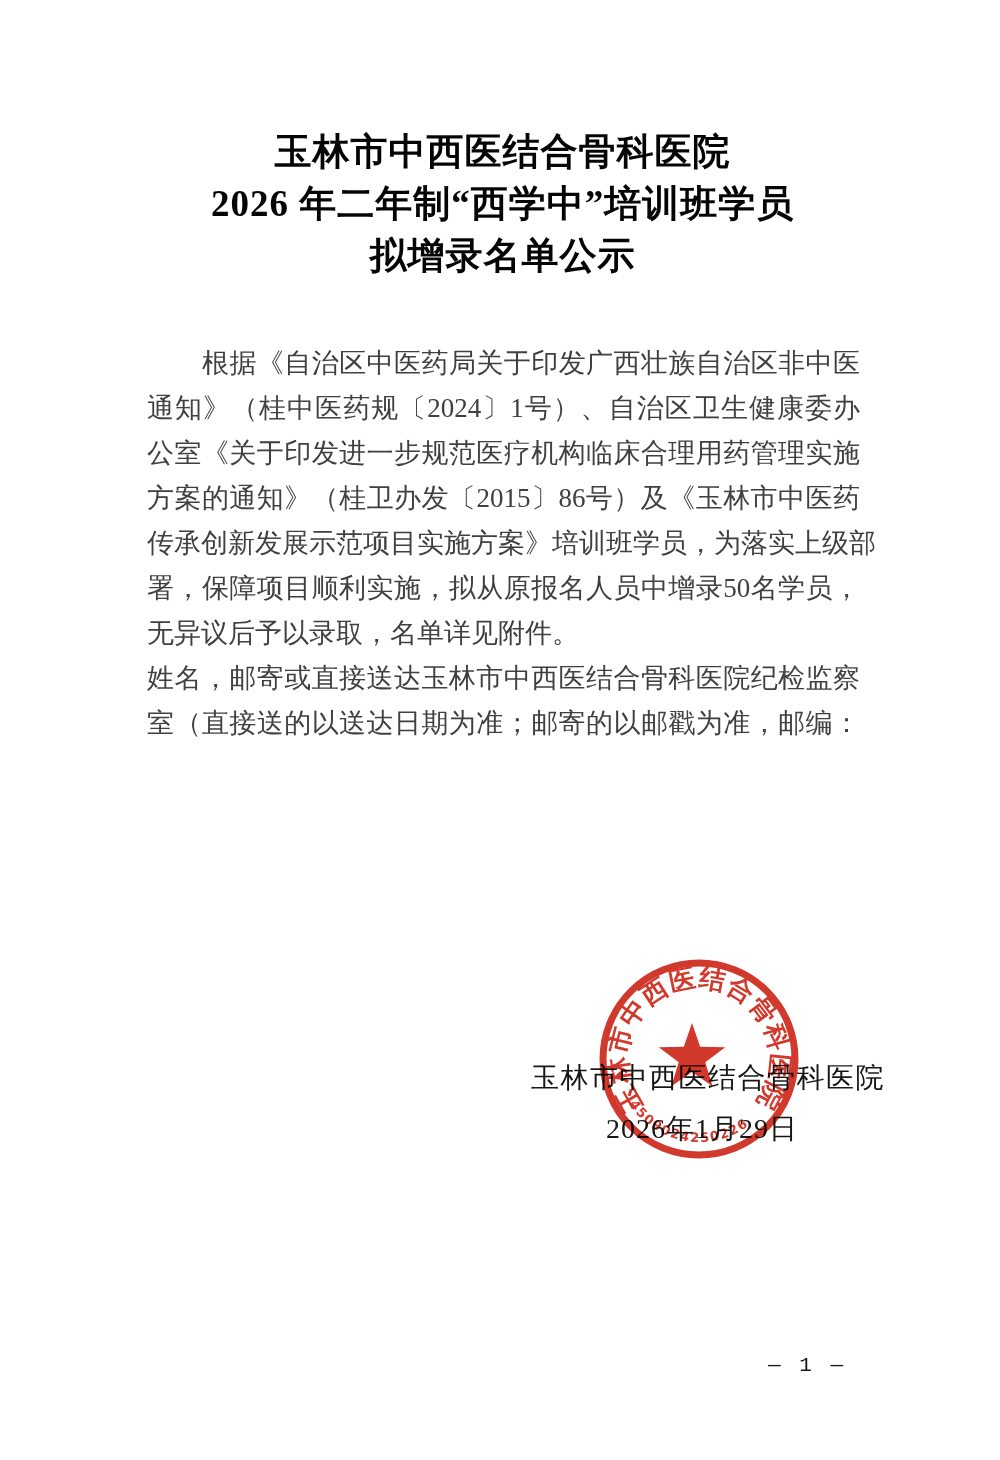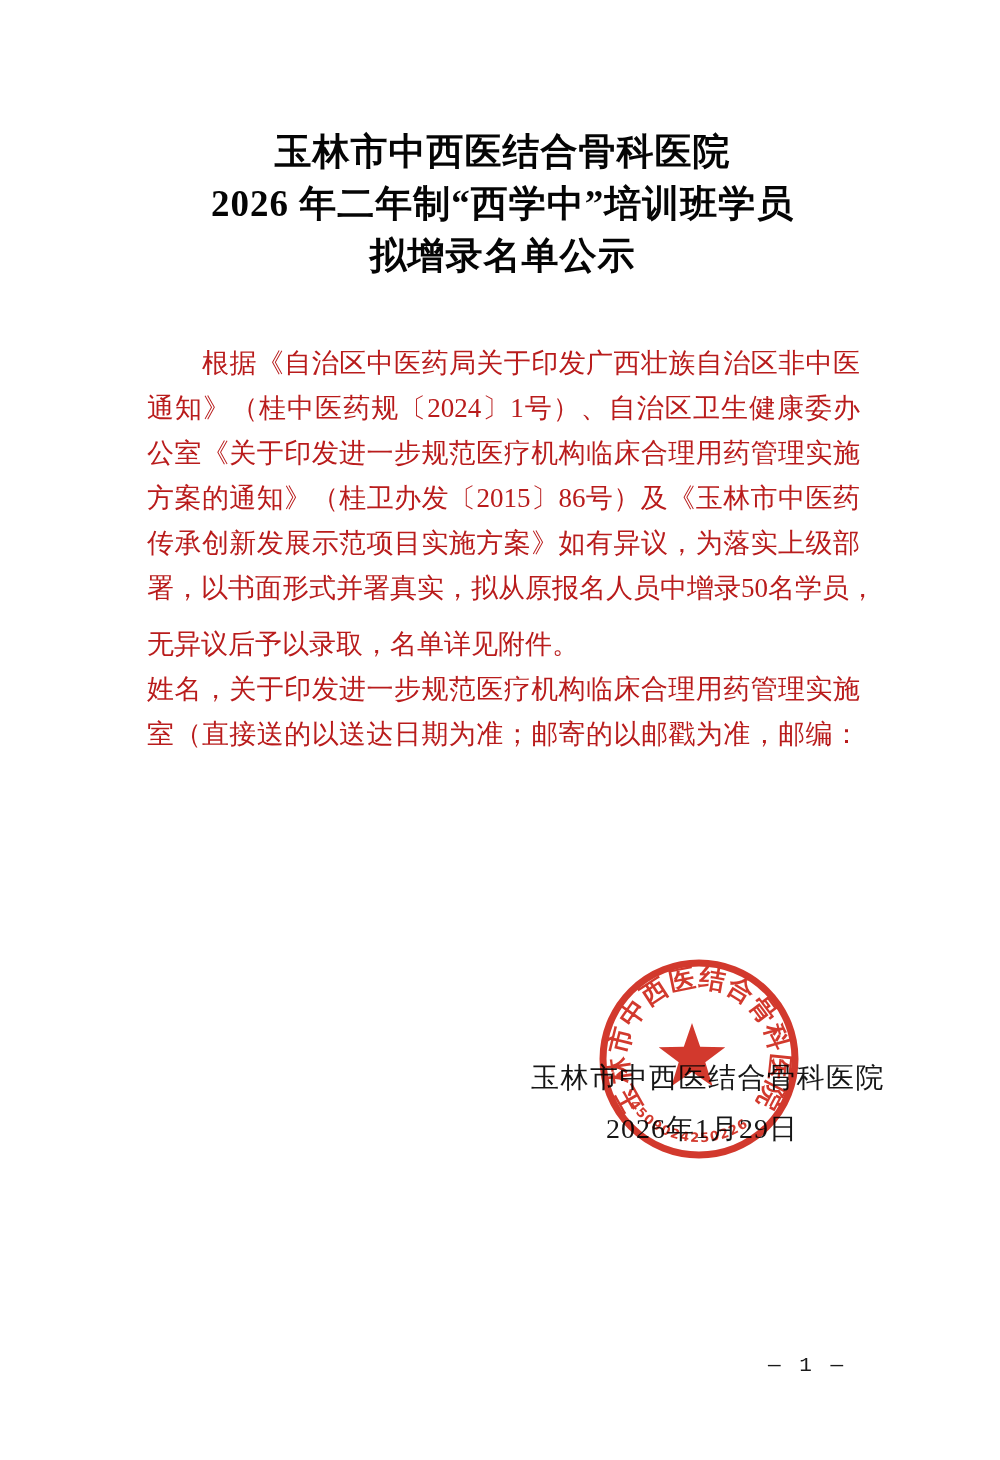--- a/index.html
+++ b/index.html
@@ -22,30 +22,30 @@
     font-size: 37px;
     line-height: 52px;
     color: #050505;
     letter-spacing: 1px;
   }
   .content {
     position: absolute;
     top: 341px; left: 147px; width: 713px;
     font-size: 27px;
     line-height: 45px;
-    color: #b91c1c;
+    color: #404040;
   }
   .bline {
     height: 45px;
     text-align: justify;
     text-align-last: justify;
     white-space: nowrap;
   }
   .bline.indent { text-indent: 55px; }
-  .bline.last { text-align-last: left; margin-top: 11px; }
+  .bline.last { text-align-last: left; }
   .sig-org {
     position: absolute;
     top: 1059px; left: 531px;
     font-size: 28px;
     letter-spacing: 1.5px;
     color: #161616;
   }
   .sig-date {
     position: absolute;
     top: 1110px; left: 606px;
@@ -91,24 +91,24 @@
     <div class="title-line">玉林市中西医结合骨科医院</div>
     <div class="title-line">2026 年二年制“西学中”培训班学员</div>
     <div class="title-line">拟增录名单公示</div>
   </div>
 
   <div class="content">
     <div class="bline indent">根据《自治区中医药局关于印发广西壮族自治区非中医</div>
     <div class="bline">通知》（桂中医药规〔2024〕1号）、自治区卫生健康委办</div>
     <div class="bline">公室《关于印发进一步规范医疗机构临床合理用药管理实施</div>
     <div class="bline">方案的通知》（桂卫办发〔2015〕86号）及《玉林市中医药</div>
-    <div class="bline">传承创新发展示范项目实施方案》如有异议，为落实上级部</div>
-    <div class="bline">署，以书面形式并署真实，拟从原报名人员中增录50名学员，</div>
+    <div class="bline">传承创新发展示范项目实施方案》培训班学员，为落实上级部</div>
+    <div class="bline">署，保障项目顺利实施，拟从原报名人员中增录50名学员，</div>
     <div class="bline last">无异议后予以录取，名单详见附件。</div>
-    <div class="bline">姓名，关于印发进一步规范医疗机构临床合理用药管理实施</div>
+    <div class="bline">姓名，邮寄或直接送达玉林市中西医结合骨科医院纪检监察</div>
     <div class="bline">室（直接送的以送达日期为准；邮寄的以邮戳为准，邮编：</div>
   </div>
 
   <div class="sig-org">玉林市中西医结合骨科医院</div>
   <div class="sig-date">2026年1月29日</div>
 
   <div class="seal-wrap">
     <svg width="212" height="218" viewBox="0 0 212 218" xmlns="http://www.w3.org/2000/svg" xmlns:xlink="http://www.w3.org/1999/xlink">
       <circle cx="105" cy="106" r="96" fill="none" stroke="#cf2a1d" stroke-width="7"></circle>
       <path id="sealArc" d="M 49.8 152.3 A 72 72 0 1 1 160.2 152.3" fill="none"></path>

